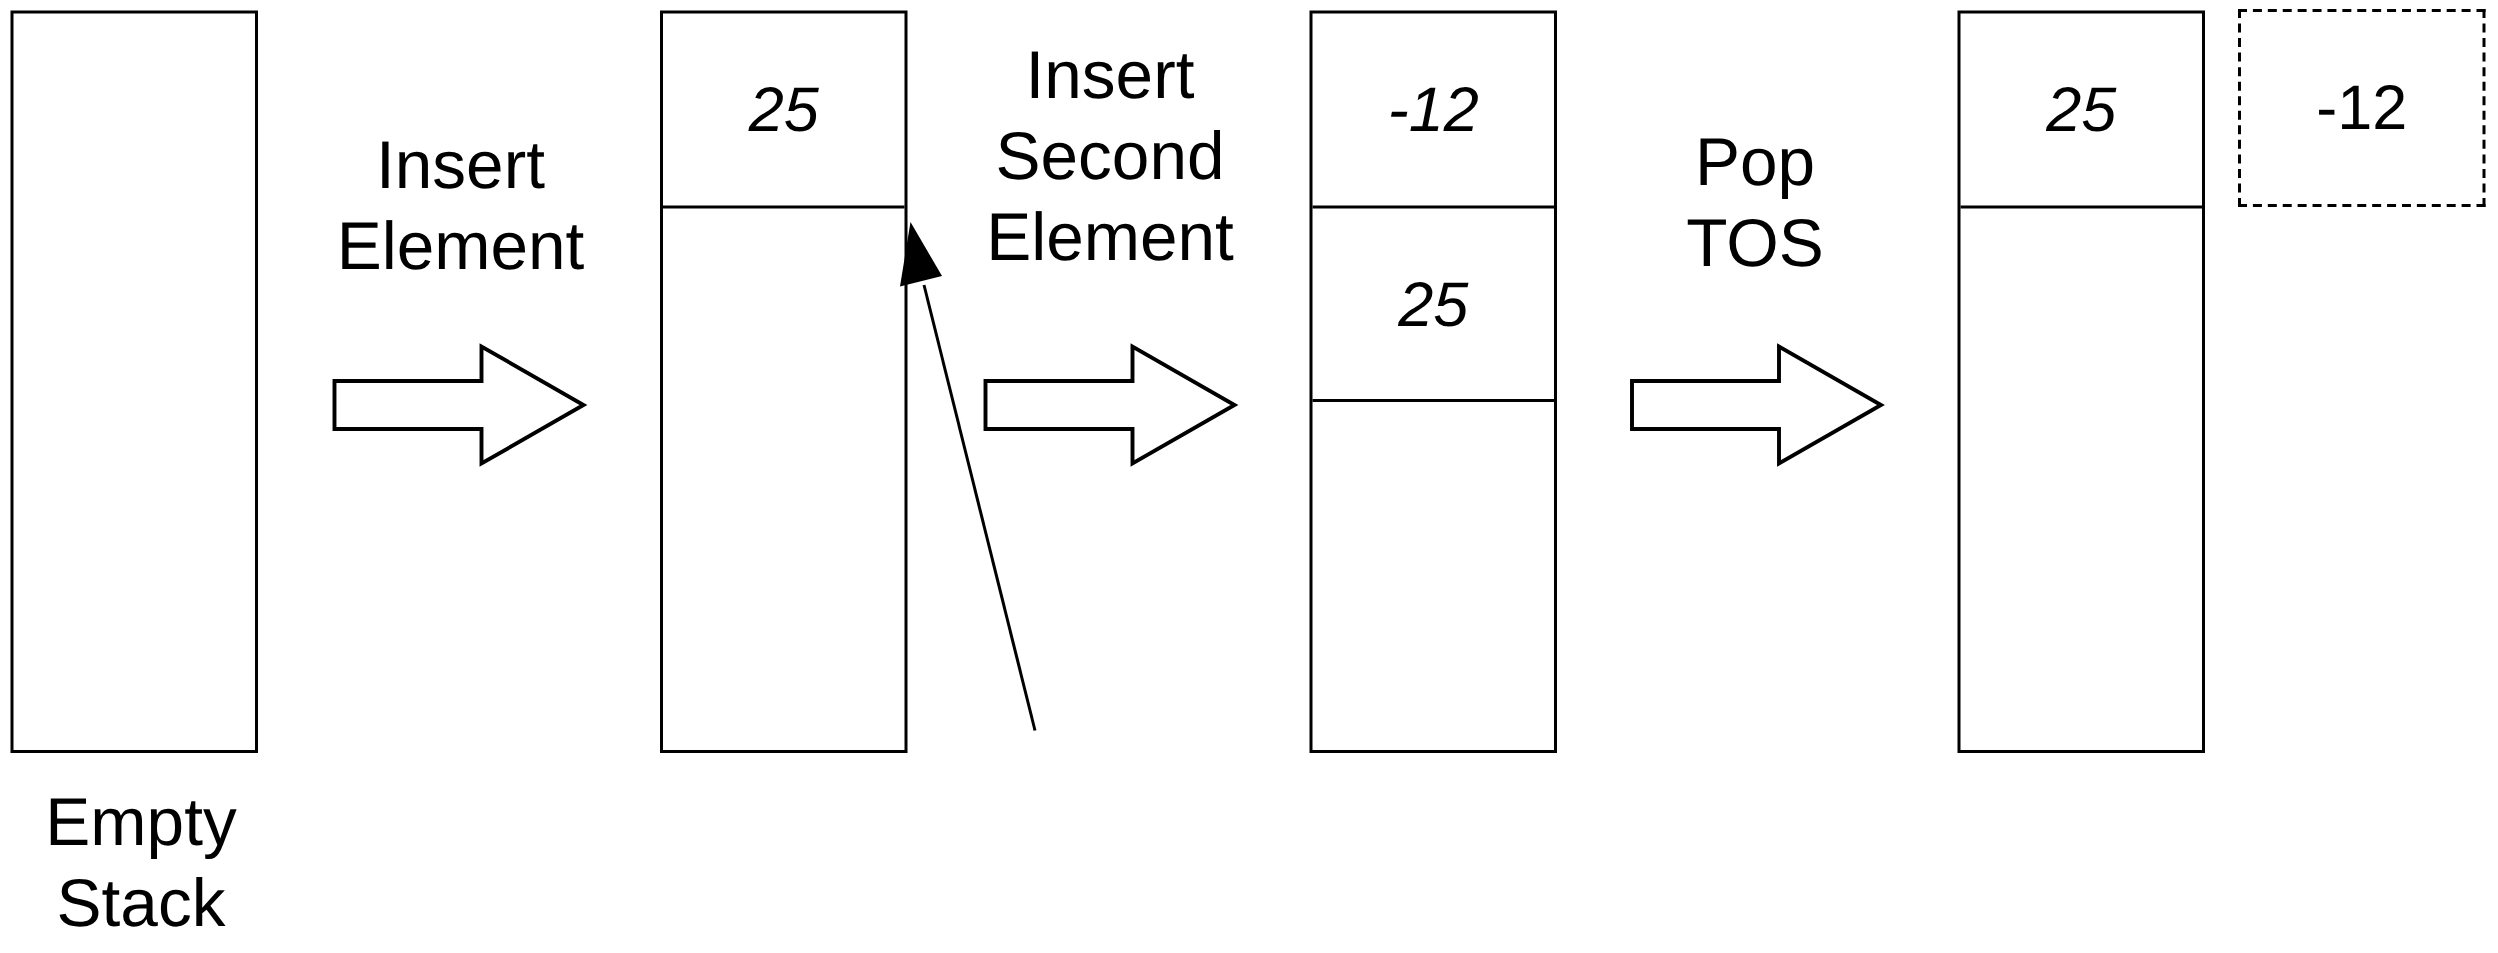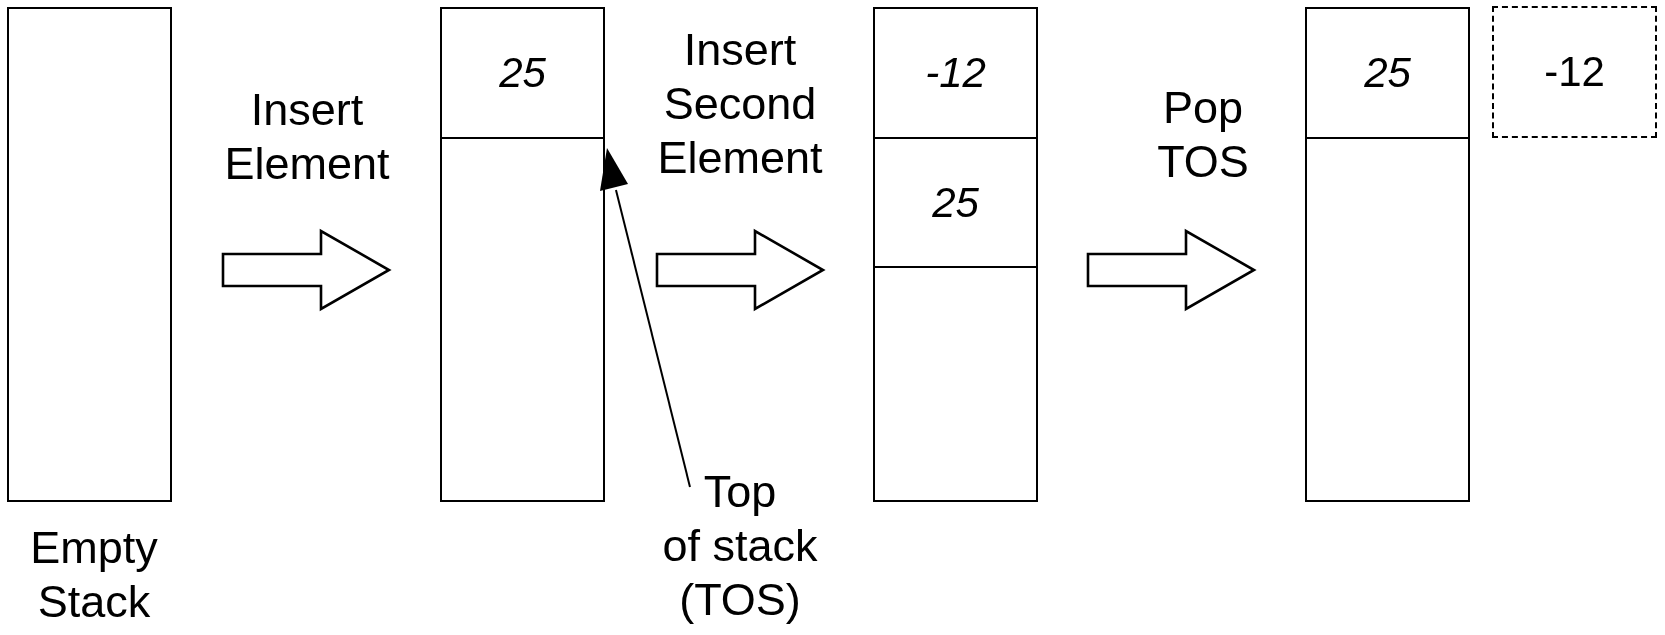--- a/index.html
+++ b/index.html
@@ -95,36 +95,33 @@
 
   <div class="stack" style="left:873px; top:7px; width:165px; height:495px;">
     <div class="cell" style="height:130px;">
       <span>-12</span>
     </div>
     <div class="cell" style="height:129px;">
       <span>25</span>
     </div>
   </div>
 
-  <div class="label" style="left:1123px; top:81px; width:160px;">Pop
+  <div class="label" style="left:1090px; top:81px; width:160px;">Pop
 TOS</div>
 
   <div class="stack" style="left:1305px; top:7px; width:165px; height:495px;">
     <div class="cell" style="height:130px;">
       <span>25</span>
     </div>
   </div>
 
   <div class="dashed-cell" style="left:1492px; top:6px; width:165px; height:132px;">
     <span>-12</span>
   </div>
 
-  <div class="label" style="left:630px; top:465px; width:220px;">Top
-of stack
-(TOS)</div>
 
   <svg class="overlay" width="1665" height="635" viewBox="0 0 1665 635">
 
     <polygon class="shape" points="223,254 321,254 321,231 389,270 321,309 321,286 223,286"></polygon>
 
     <polygon class="shape" points="657,254 755,254 755,231 823,270 755,309 755,286 657,286"></polygon>
 
     <polygon class="shape" points="1088,254 1186,254 1186,231 1254,270 1186,309 1186,286 1088,286"></polygon>
 
     <g>

